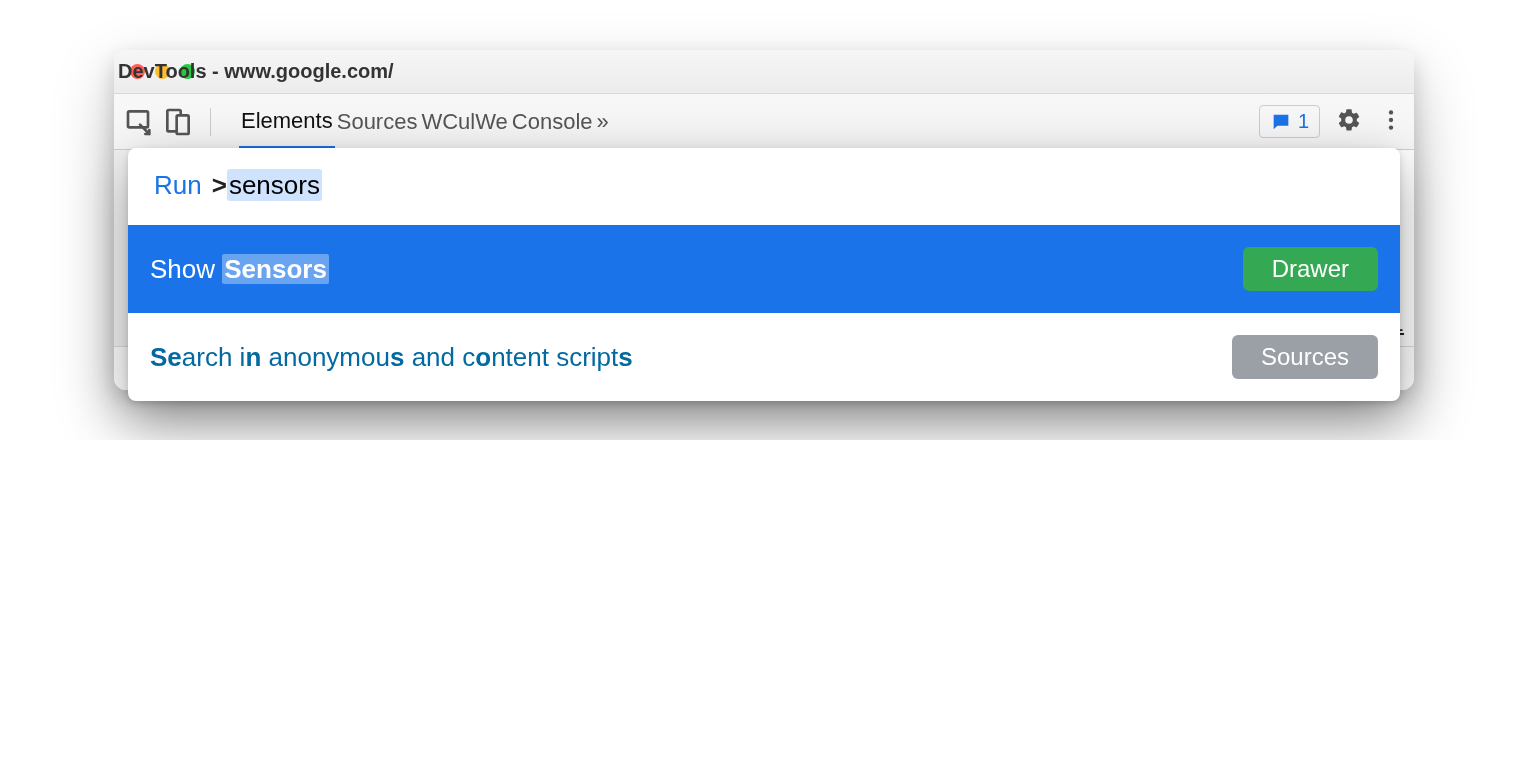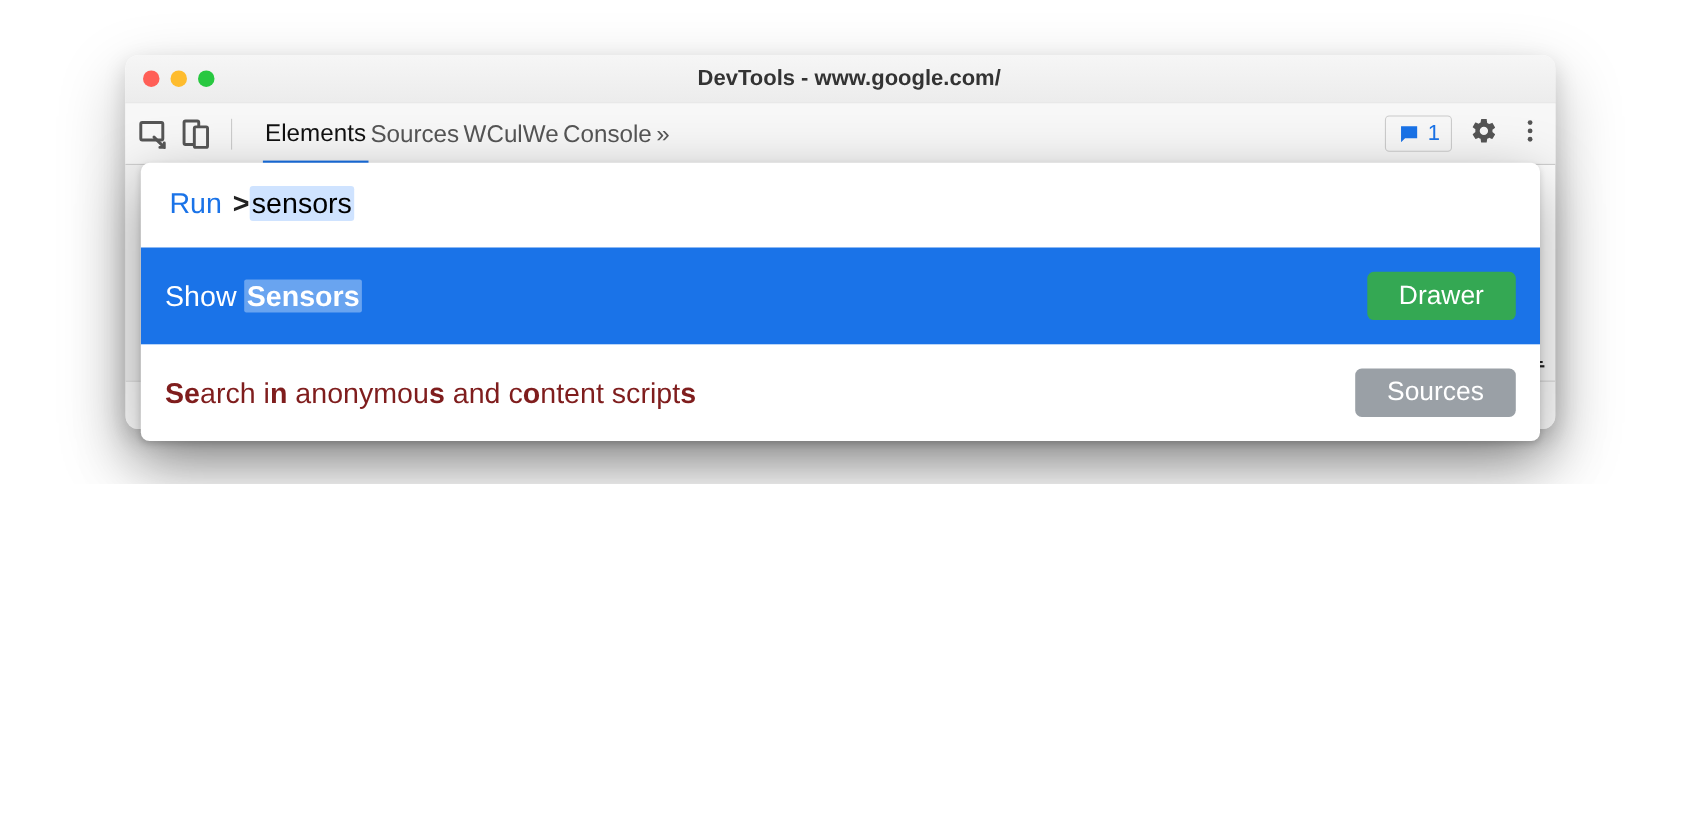--- a/index.html
+++ b/index.html
@@ -35,22 +35,22 @@
     padding-left: 16px;
   }
   .dot {
     width: 15px; height: 15px; border-radius: 50%;
   }
   .dot.red { background:#ff5f57; }
   .dot.yellow { background:#febc2e; }
   .dot.green { background:#28c840; }
   .title {
     position: absolute;
-    left: 16px; right: 0;
-    text-align: center;
+    left: 4px; right: 0;
+    text-align: left;
     font-size: 20px;
     font-weight: 600;
     color: #333;
     pointer-events: none;
   }
   .toolbar {
     height: 56px;
     display: flex;
     align-items: center;
     border-bottom: 1px solid #d0d0d0;
@@ -162,21 +162,21 @@
     font-size:26px;
   }
   .cmd-item.selected { background:#1a73e8; color:#fff; }
   .cmd-item .label b { font-weight:700; }
   .cmd-item .hlbox {
     background:rgba(255,255,255,0.35);
     padding:0 2px;
     border-radius:2px;
   }
   .cmd-item.selected .label { color:#fff; }
-  .cmd-item:not(.selected) .label { color:#7f1d1d; }
+  .cmd-item:not(.selected) .label { color:#0369a1; }
   .badge {
     border-radius:6px;
     padding:8px 29px;
     font-size:24px;
     color:#fff;
   }
   .badge.green { background:#34a853; }
   .badge.gray { background:#9aa0a6; }
 </style>
 </head>

